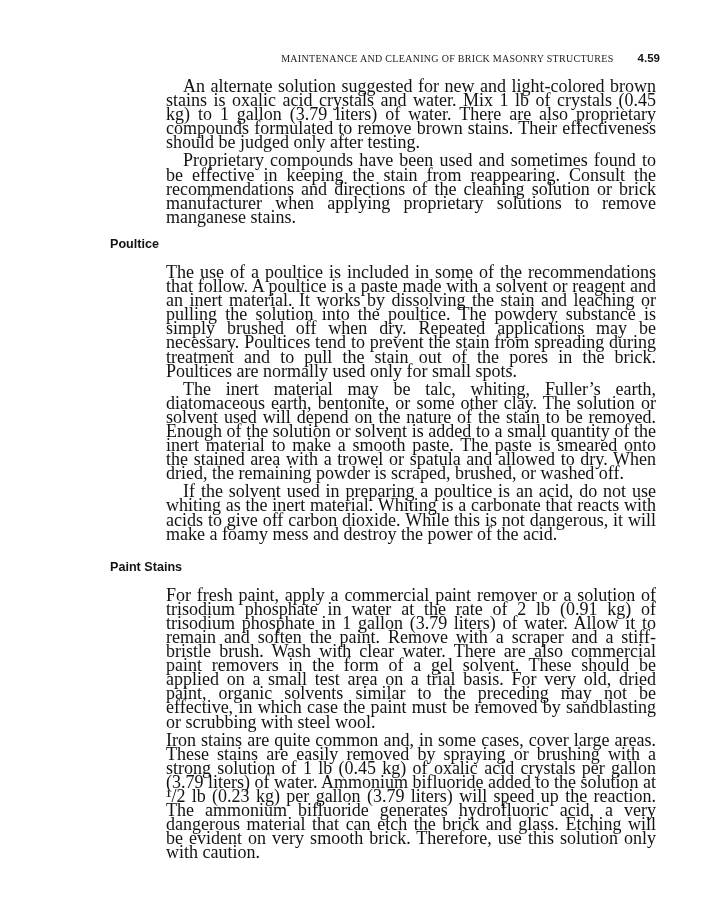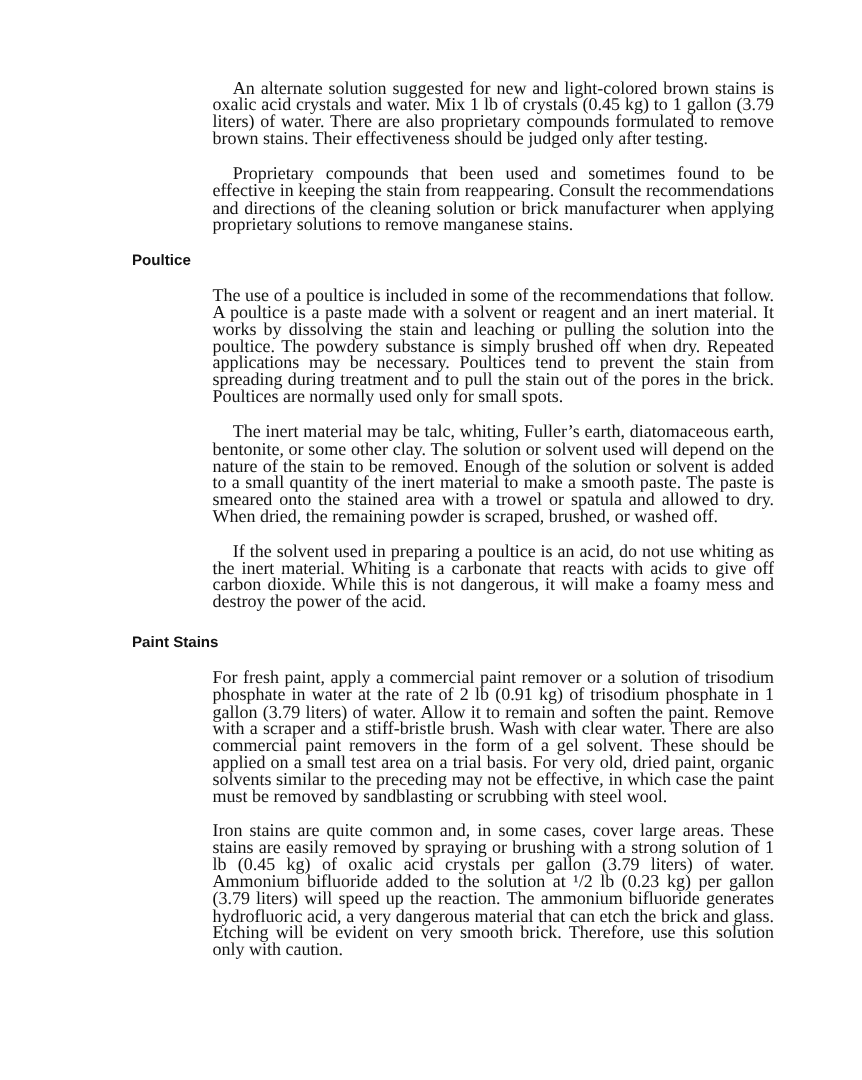--- a/index.html
+++ b/index.html
@@ -39,22 +39,22 @@
   .page-number {
     font-family: "Liberation Sans", sans-serif;
     font-weight: bold;
     font-size: 11.5px;
     color: #111111;
   }
   .body-col {
     margin-left: 76px;
   }
   p.para {
-    margin: 15px;
-    font-size: 15px;
+    margin: 4px;
+    font-size: 18px;
     line-height: 14.1px;
     text-align: justify;
     color: #121212;
   }
   p.indent {
     text-indent: 17px;
   }
   h1.section-title {
     margin: 31px 0 0 0;
     font-family: "Liberation Sans", sans-serif;
@@ -82,24 +82,28 @@
   h2.tight-top {
     margin-top: 19px;
   }
 </style>
 </head>
 <body>
 
 <div class="page">
   <div class="content">
 
+    <header class="running-header">
+      <span class="running-title">MAINTENANCE AND CLEANING OF BRICK MASONRY STRUCTURES</span>
+      <span class="page-number">4.59</span>
+    </header>
 
     <div class="body-col">
       <p class="para indent">An alternate solution suggested for new and light-colored brown stains is oxalic acid crystals and water. Mix 1 lb of crystals (0.45 kg) to 1 gallon (3.79 liters) of water. There are also proprietary compounds formulated to remove brown stains. Their effectiveness should be judged only after testing.</p>
-      <p class="para indent">Proprietary compounds that been used and sometimes found to be effective in keeping the stain from reappearing. Consult the recommendations and directions of the cleaning solution or brick manufacturer when applying proprietary solutions to remove manganese stains.</p>
+      <p class="para indent">Proprietary compounds have been used and sometimes found to be effective in keeping the stain from reappearing. Consult the recommendations and directions of the cleaning solution or brick manufacturer when applying proprietary solutions to remove manganese stains.</p>
     </div>
 
     <section>
 
       <div class="body-col section-body">
       </div>
 
       <div>
         <h2 class="sub-title">Poultice</h2>
         <div class="body-col">

